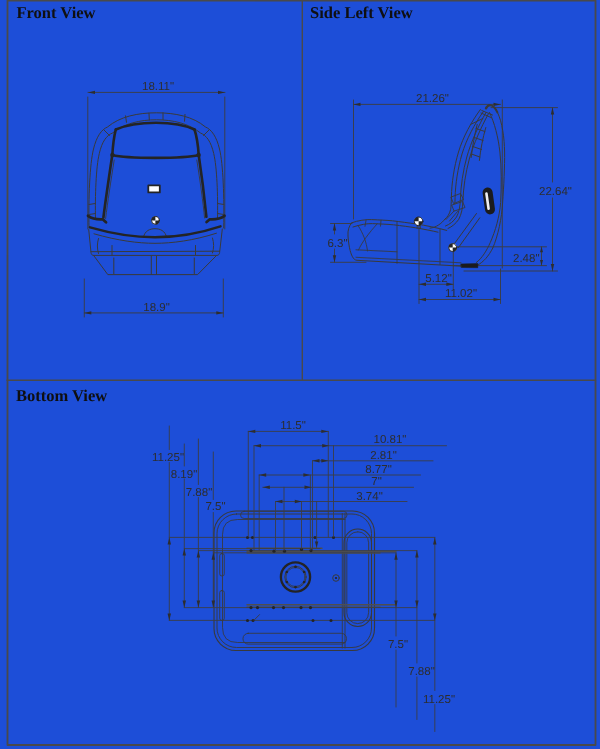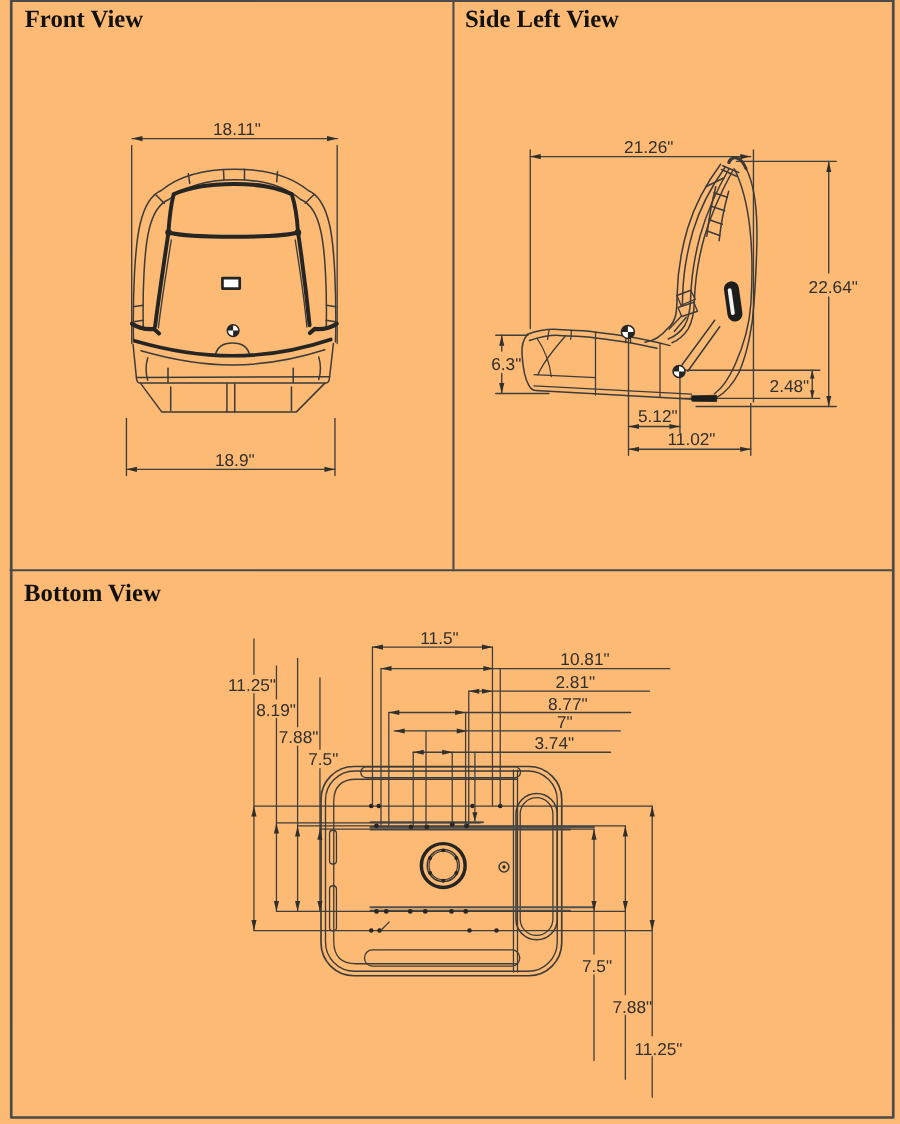--- a/index.html
+++ b/index.html
@@ -1,16 +1,16 @@
 <!DOCTYPE html>
 <html><head>
 <meta charset="utf-8">
 <style>
 html,body{margin:0;padding:0;background:#fff;}
-#page{position:relative;width:600px;height:749px;background:#fdba74;overflow:hidden;}
+#page{position:relative;width:600px;height:749px;background:#1d4ed8;overflow:hidden;}
 svg{position:absolute;left:0;top:0;opacity:0.995;transform:translateZ(0);}
 text{font-family:"Liberation Sans",sans-serif;fill:#2e2e2e;text-rendering:geometricPrecision;}
 .ttl{font-family:"Liberation Serif",serif;font-weight:bold;font-size:16.5px;fill:#101010;}
 .dim{font-size:11.5px;}
 </style>
 </head>
 <body>
 <div id="page">
 <svg width="600" height="749" viewBox="0 0 600 749" fill="none" stroke-linecap="round" stroke-linejoin="round">
 

